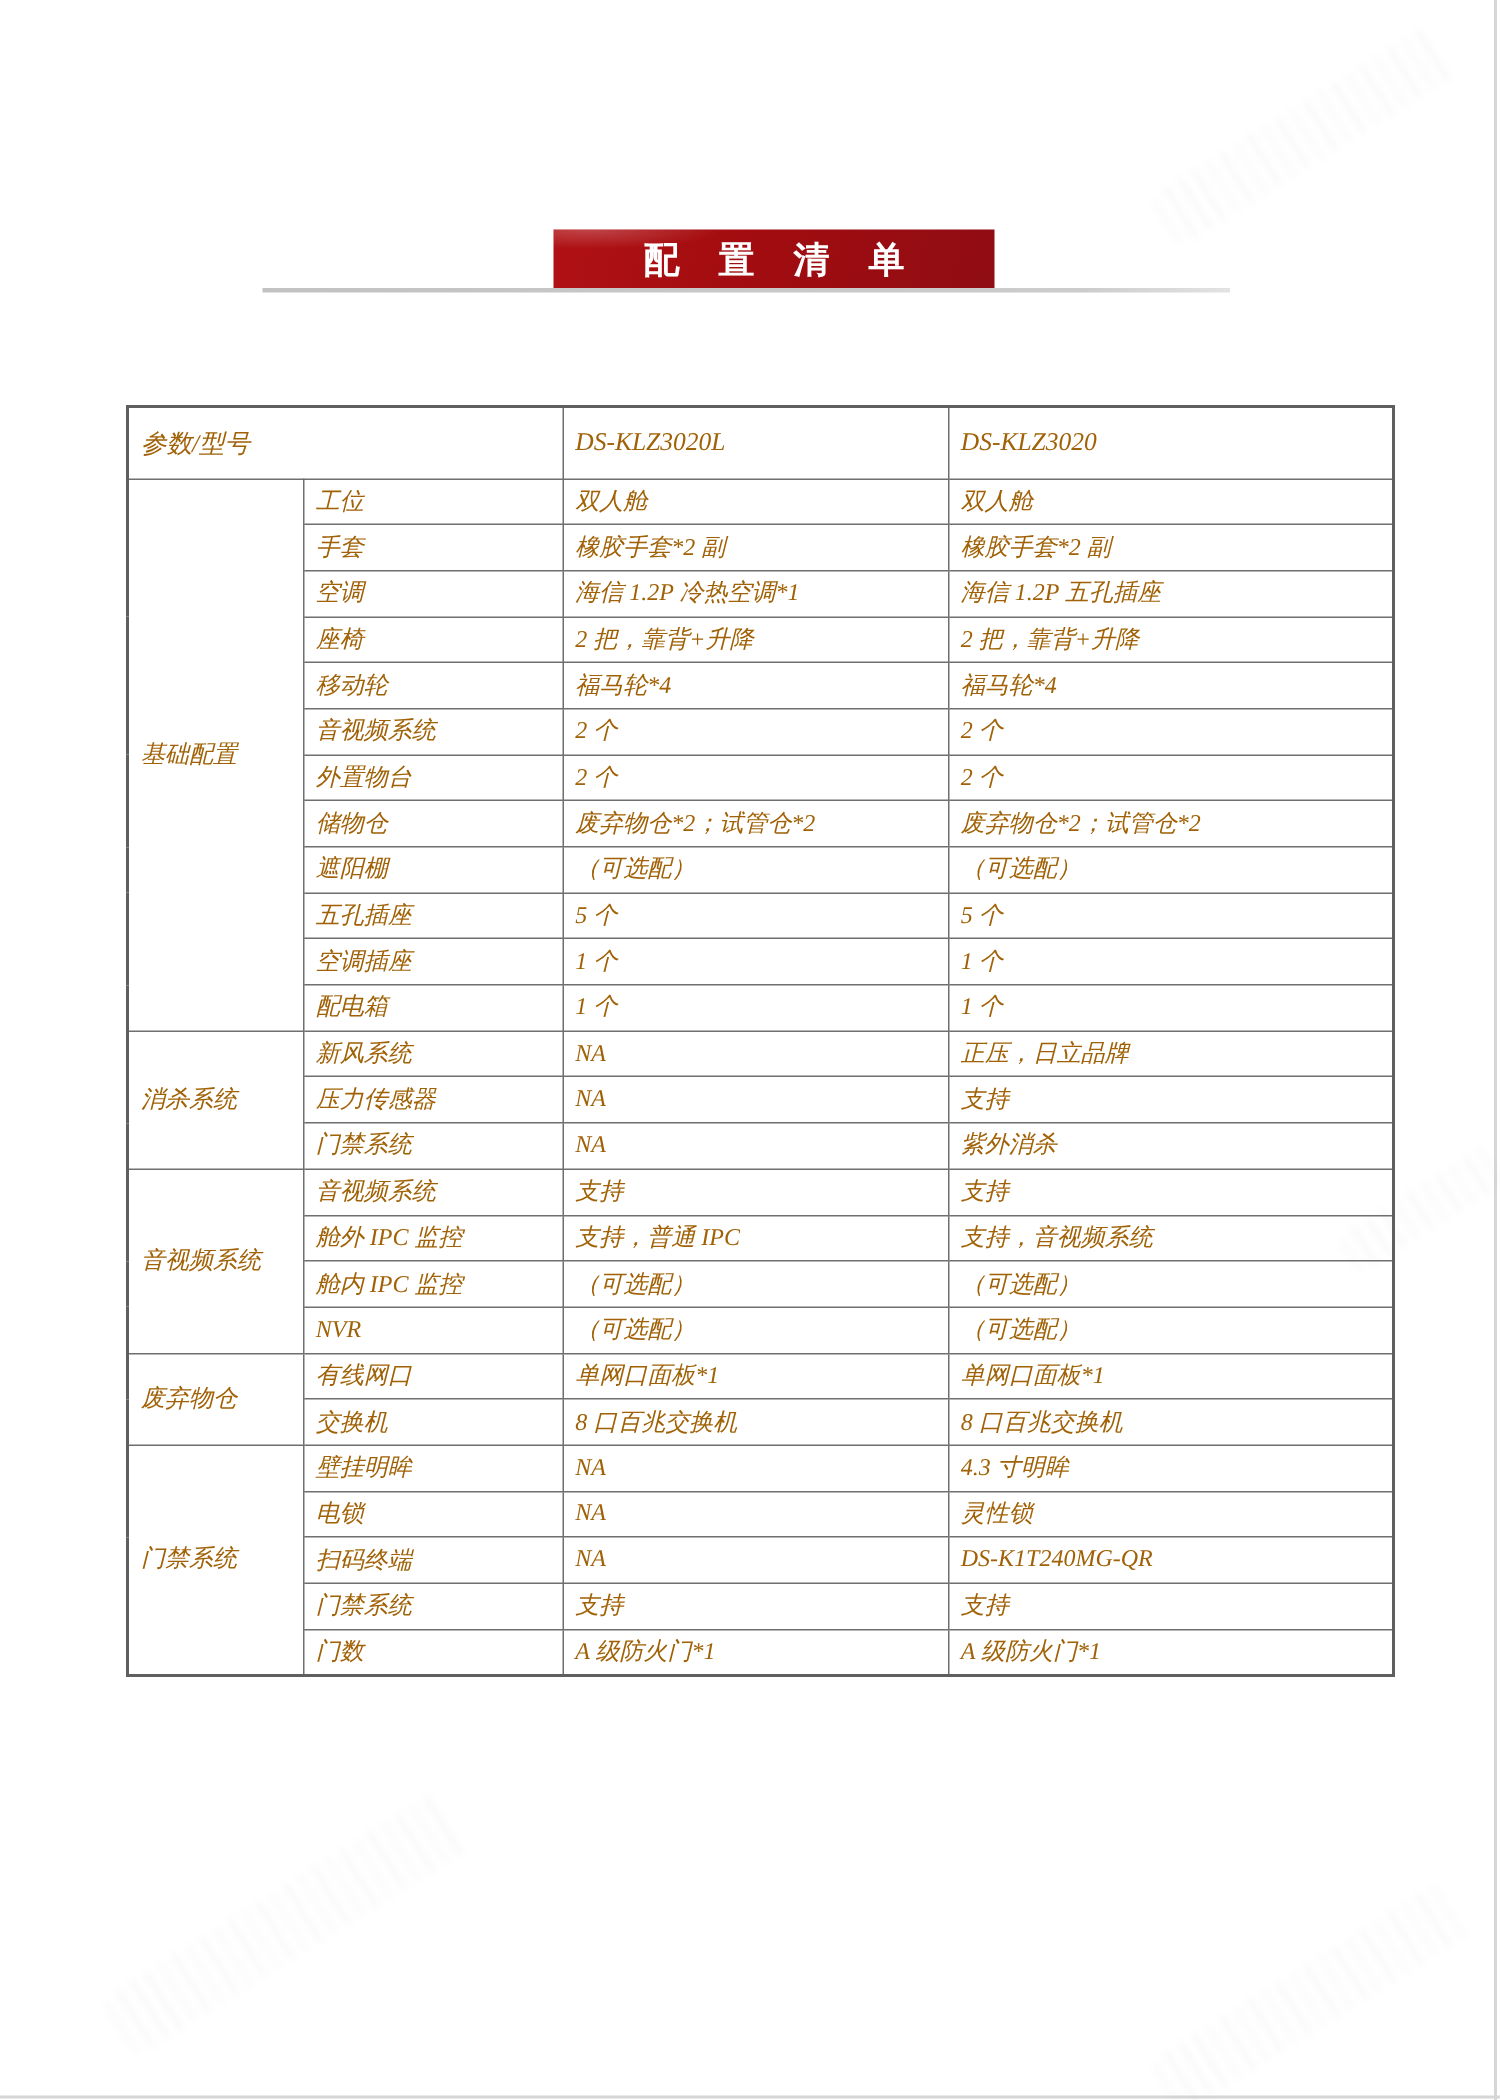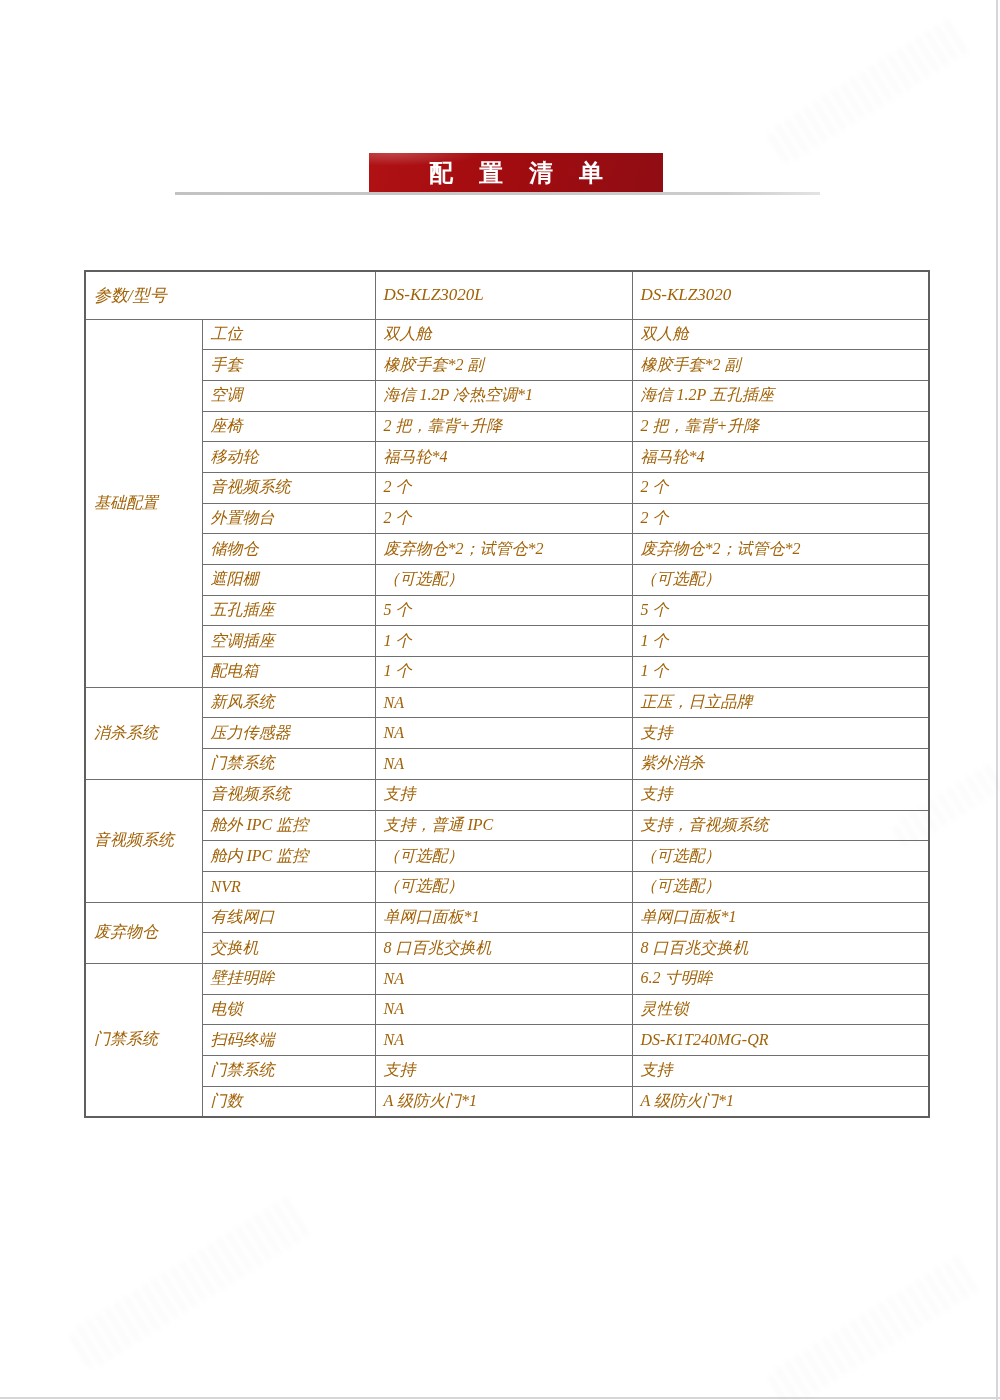--- a/index.html
+++ b/index.html
@@ -204,21 +204,21 @@
       </tr>
       <tr>
         <td class="param-cell">交换机</td>
         <td class="value-cell">8 口百兆交换机</td>
         <td class="value-cell">8 口百兆交换机</td>
       </tr>
       <tr>
         <td class="section-cell" rowspan="5">门禁系统</td>
         <td class="param-cell">壁挂明眸</td>
         <td class="value-cell">NA</td>
-        <td class="value-cell">6.2 寸明眸</td>
+        <td class="value-cell">4.3 寸明眸</td>
       </tr>
       <tr>
         <td class="param-cell">电锁</td>
         <td class="value-cell">NA</td>
         <td class="value-cell">灵性锁</td>
       </tr>
       <tr>
         <td class="param-cell">扫码终端</td>
         <td class="value-cell">NA</td>
         <td class="value-cell">DS-K1T240MG-QR</td>

